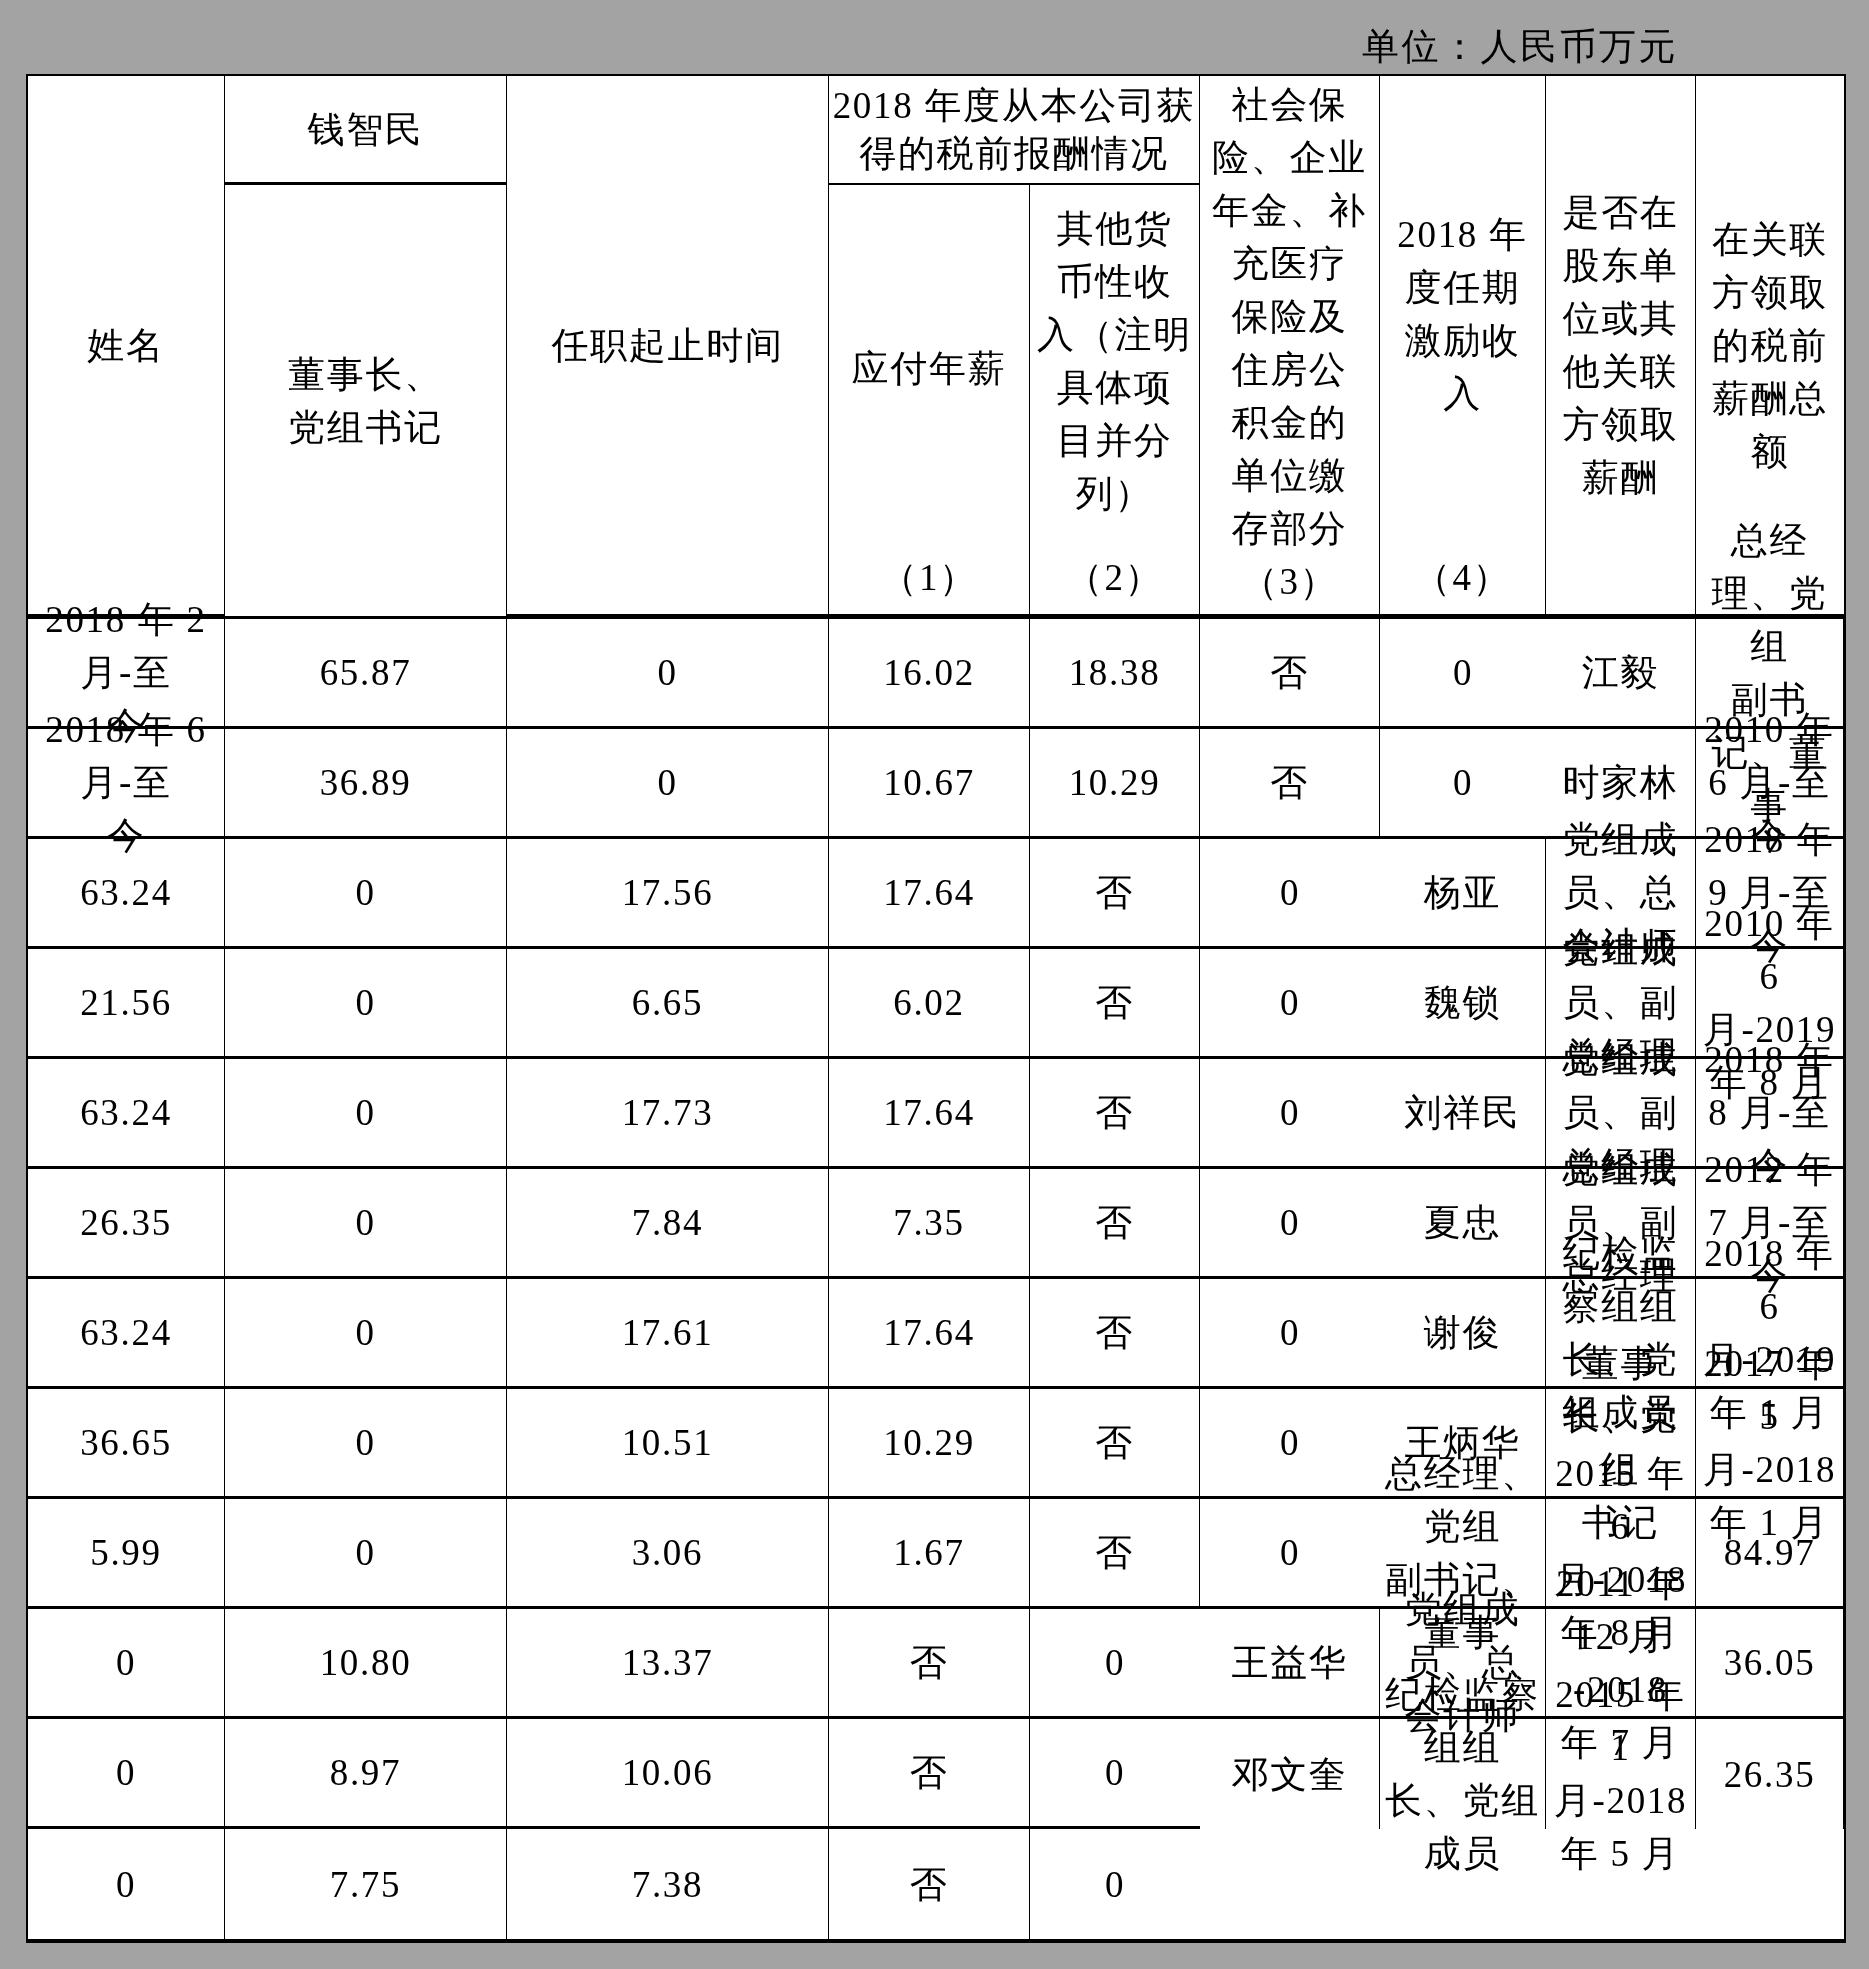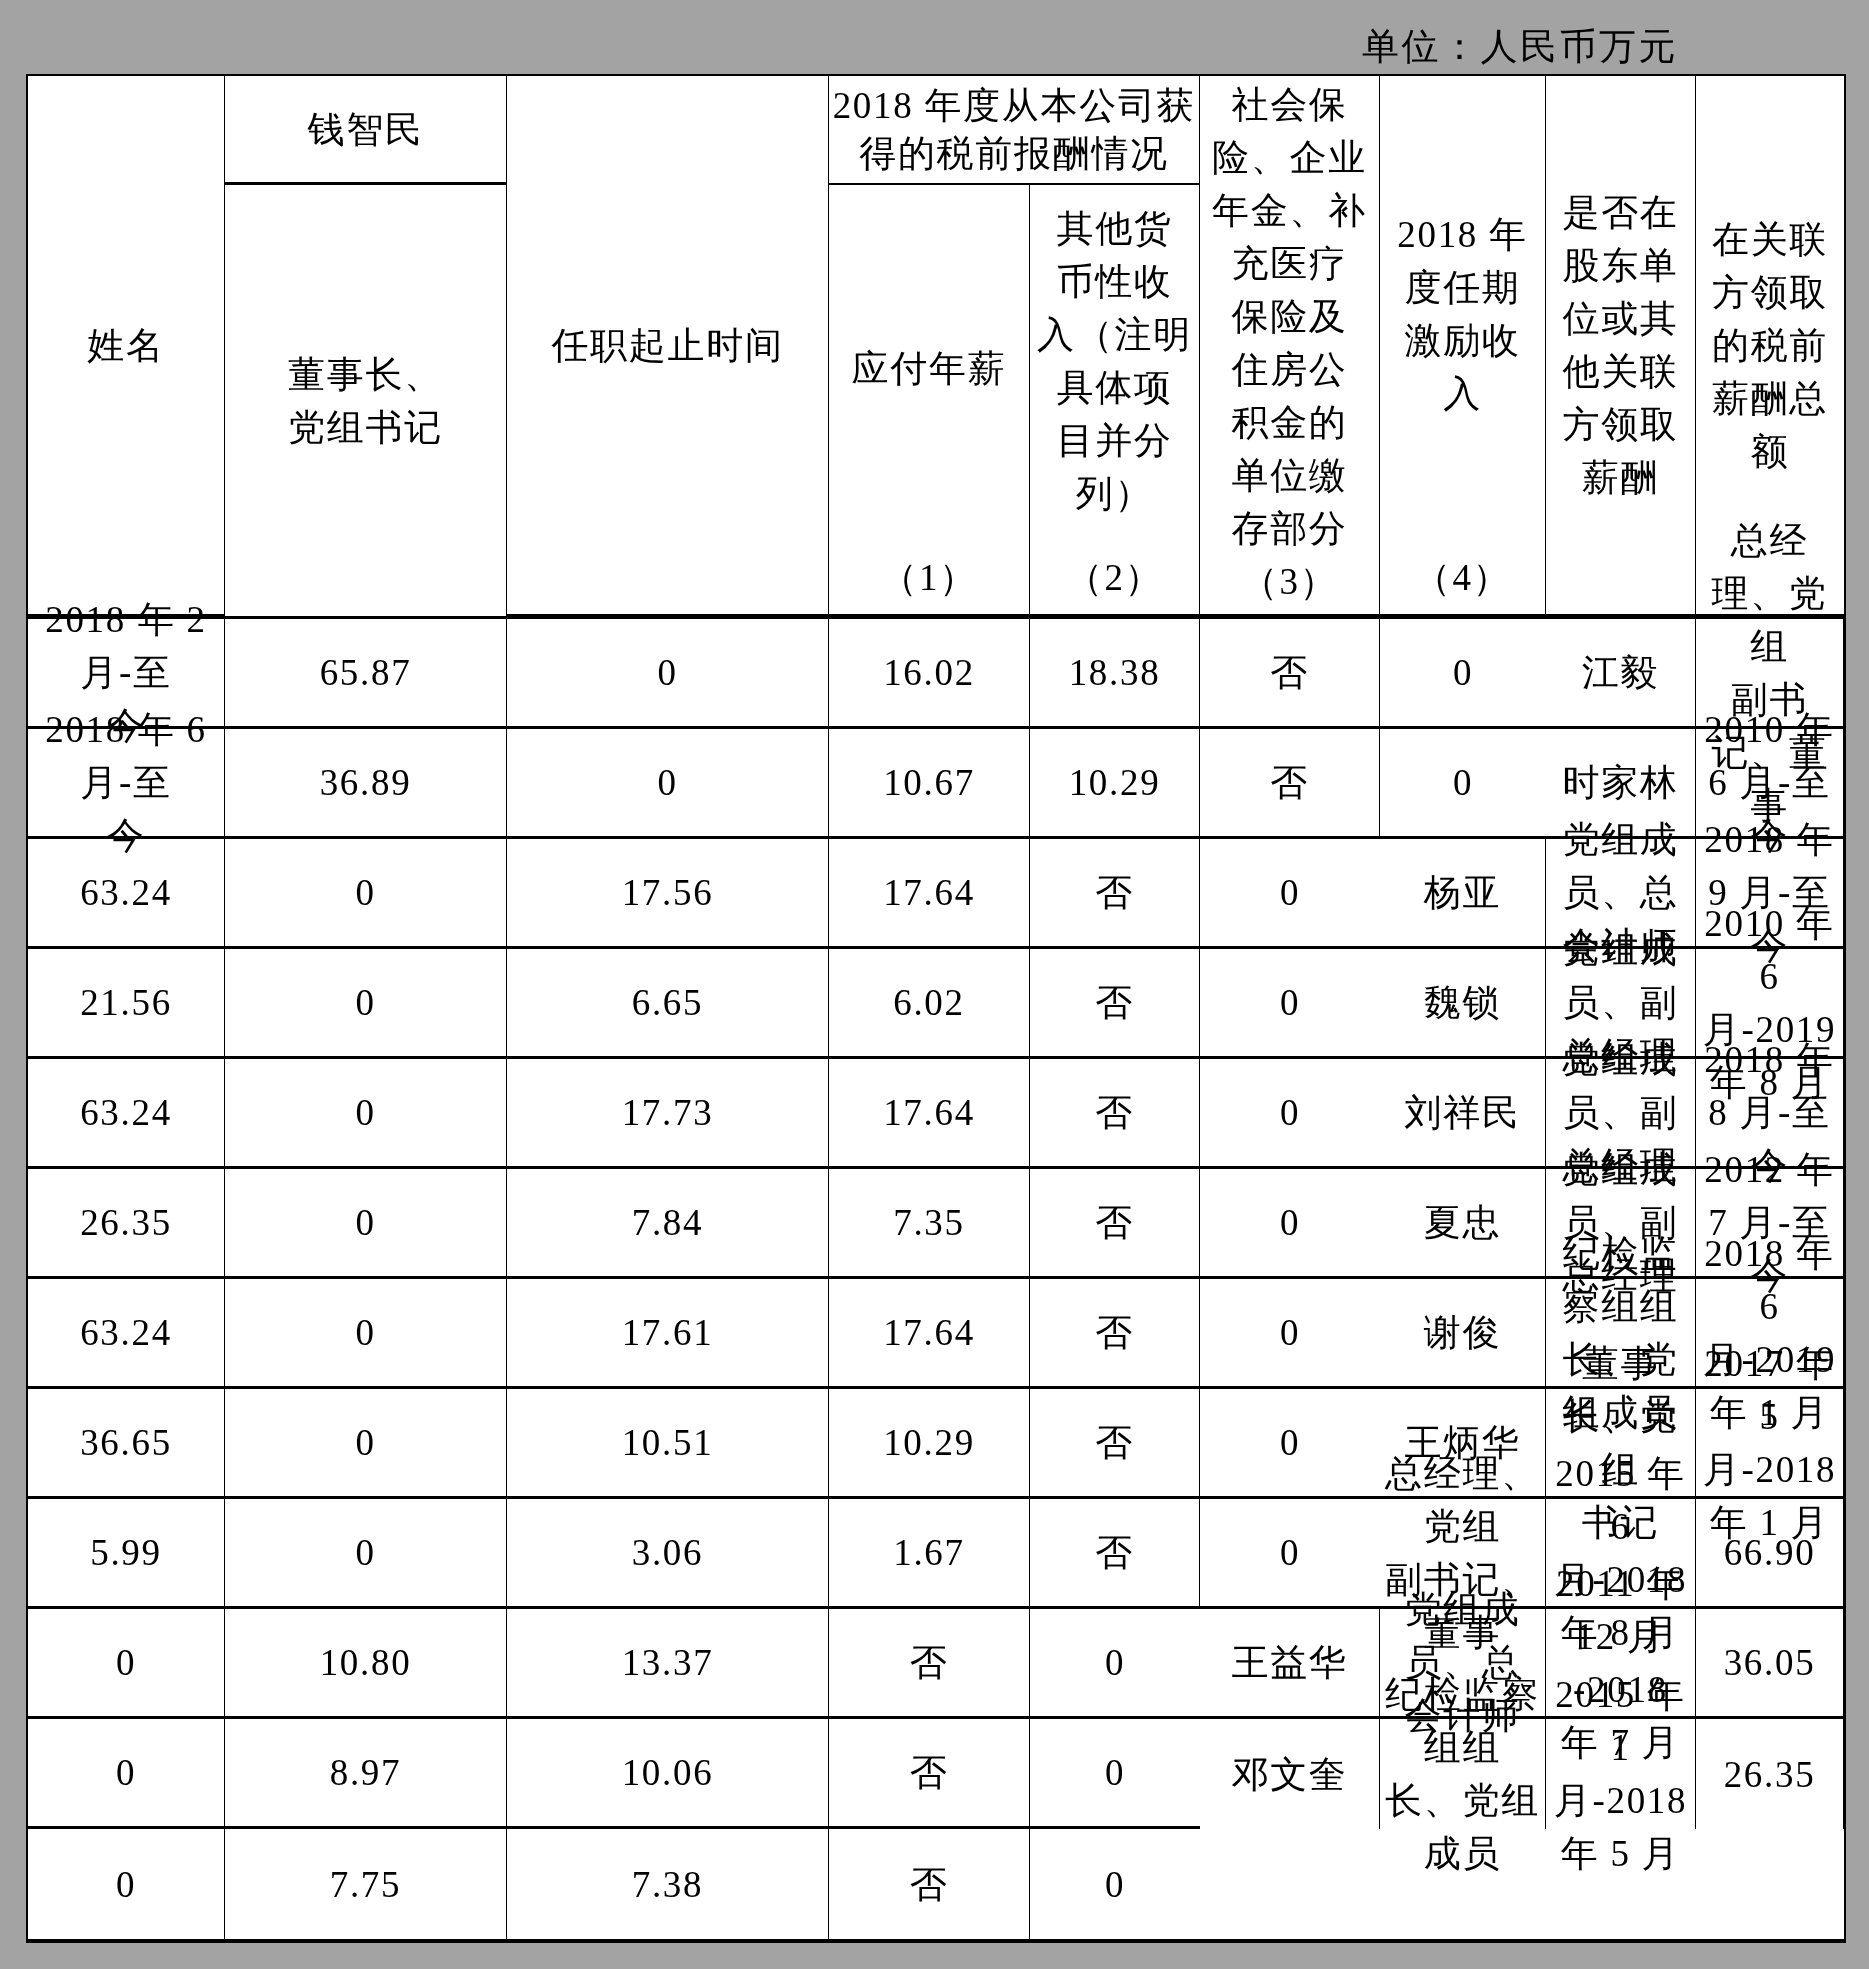--- a/index.html
+++ b/index.html
@@ -218,21 +218,21 @@
     <div class="c">0</div>
     <div class="c">3.06</div>
     <div class="c">1.67</div>
     <div class="c">否</div>
     <div class="c last-col">0</div>
 
     <div class="c">总经理、党组
 副书记、董事</div>
     <div class="c">2015 年 6 月-2018
 年 8 月</div>
-    <div class="c">66.90</div>
+    <div class="c">84.97</div>
     <div class="c">0</div>
     <div class="c">10.80</div>
     <div class="c">13.37</div>
     <div class="c">否</div>
     <div class="c last-col">0</div>
 
     <div class="c">王益华</div>
     <div class="c">党组成员、总
 会计师</div>
     <div class="c">2011 年 12 月

